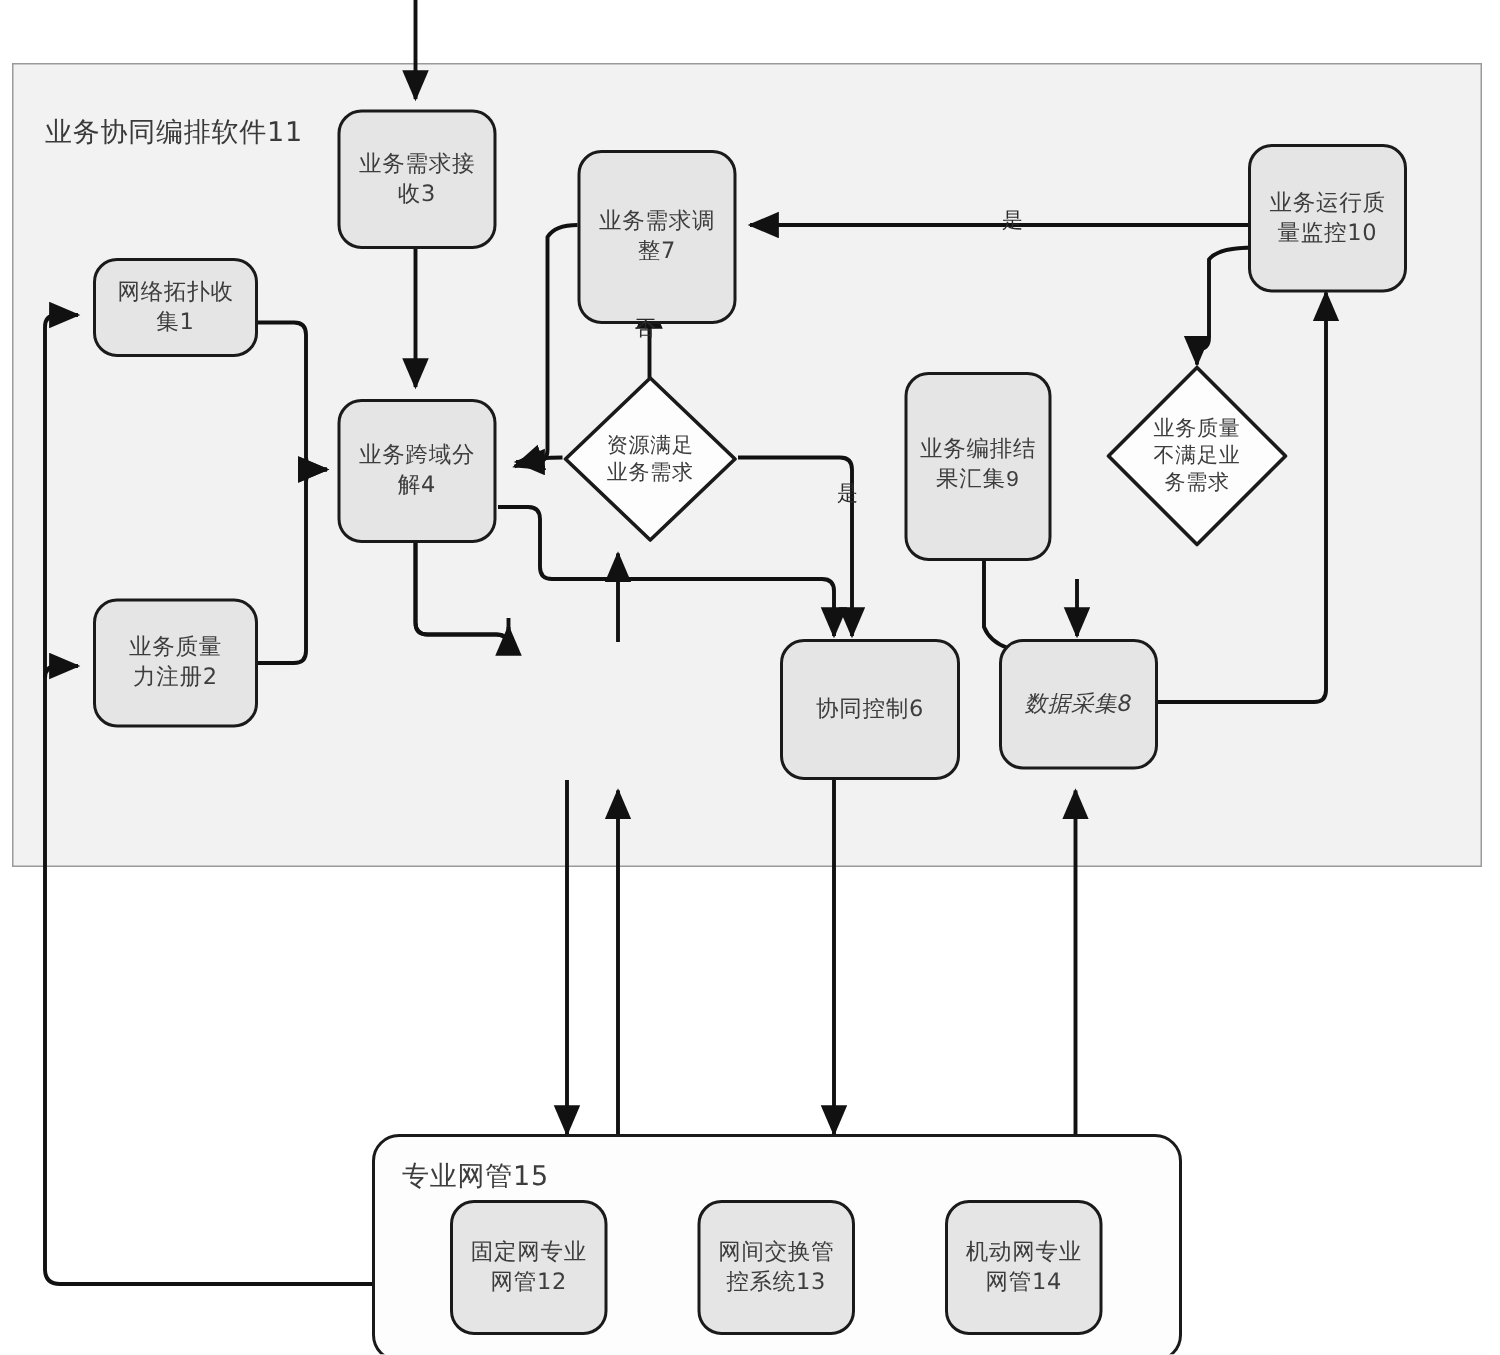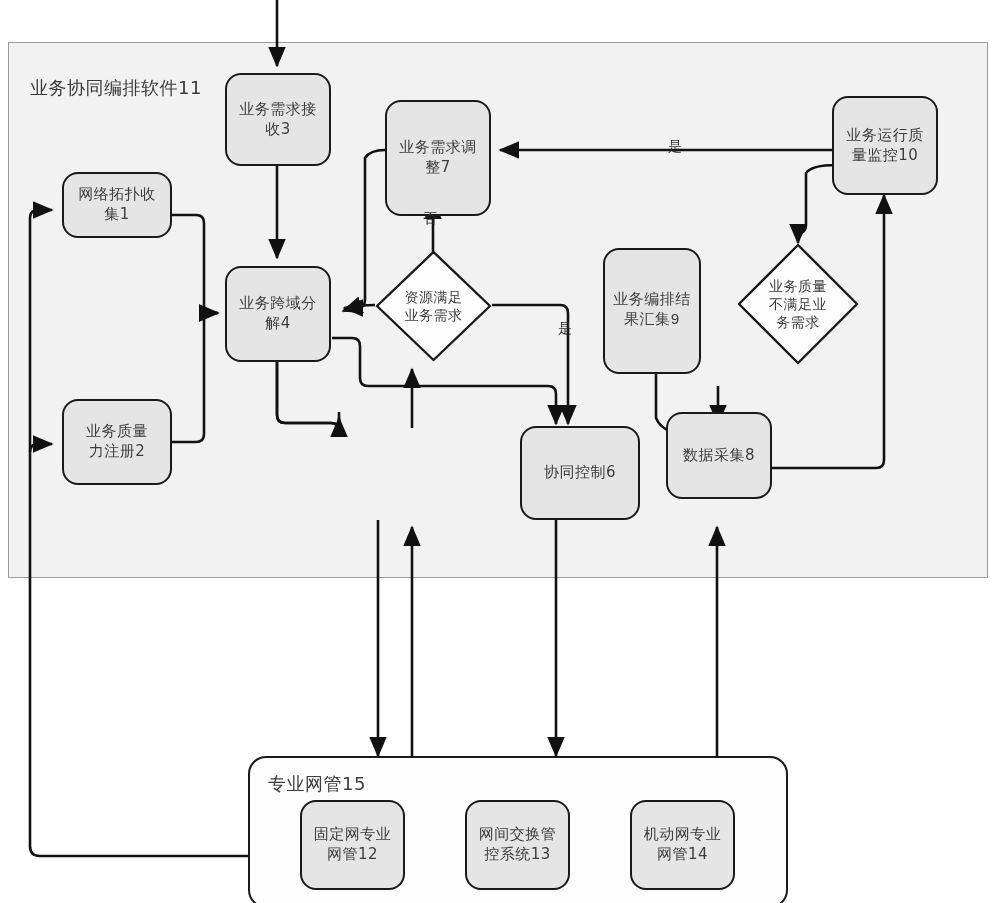--- a/index.html
+++ b/index.html
@@ -181,21 +181,21 @@
 
   <div class="node" style="left:520px; top:426px; width:120px; height:94px;">
     <span style="white-space:pre-line;">协同控制6</span>
   </div>
 
   <div class="node" style="left:385px; top:100px; width:106px; height:116px;">
     <span style="white-space:pre-line;">业务需求调
 整7</span>
   </div>
 
-  <div class="node" style="left:666px; top:412px; width:106px; height:87px;">
+  <div class="node" style="left:666px; top:426px; width:106px; height:87px;font-style:italic;">
     <span style="white-space:pre-line;">数据采集8</span>
   </div>
 
   <div class="node" style="left:603px; top:248px; width:98px; height:126px;font-family:Liberation Mono, monospace;">
     <span style="white-space:pre-line;">业务编排结
 果汇集9</span>
   </div>
 
   <div class="node" style="left:832px; top:96px; width:106px; height:99px;">
     <span style="white-space:pre-line;">业务运行质

